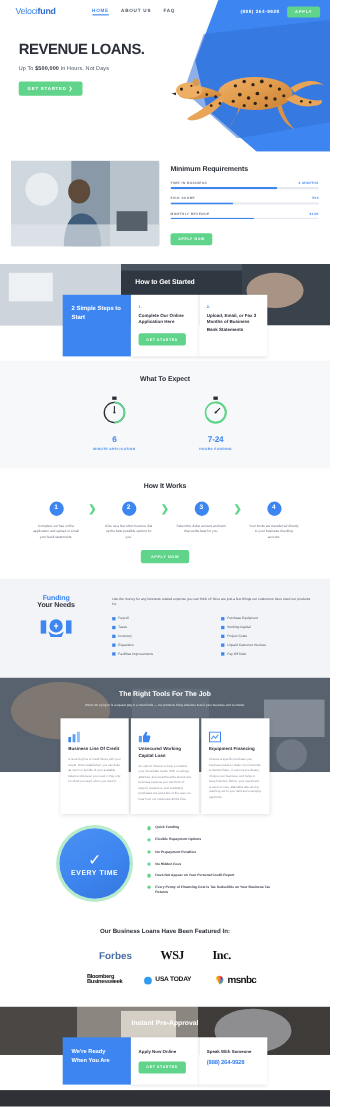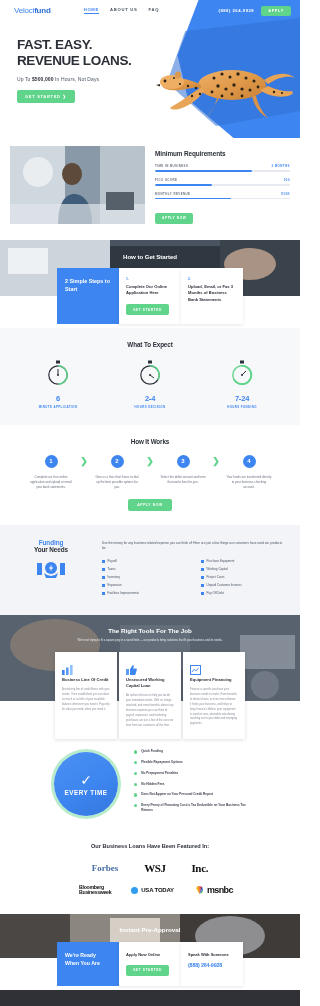--- a/index.html
+++ b/index.html
@@ -122,21 +122,21 @@
   .blist { width:112px; }
   .b-li { display:flex; align-items:flex-start; gap:4px; margin-bottom:6px; }
   .b-dot { width:3.2px; height:3.2px; border-radius:50%; background:#5fd48a; flex:none; margin-top:1px; }
   .b-li span { font-size:3.1px; color:#3a3f4b; line-height:1.55; font-weight:bold; }
 
   
   .feat { background:#fff; padding:6px 0 18px; text-align:center; }
   .feat .t { font-size:5.6px; font-weight:bold; color:#2b2f38; }
   .logos { display:flex; justify-content:center; align-items:center; gap:26px; margin-top:13px; }
   .logos2 { display:flex; justify-content:center; align-items:center; gap:20px; margin-top:11px;padding-left:12px; }
-  .l-forbes { font-family:Liberation Serif, serif; font-size:9px; font-weight:bold; color:#4a6fa5; }
+  .l-forbes { font-family:Liberation Sans, sans-serif; font-size:9px; font-weight:bold; color:#4a6fa5; }
   .l-wsj { font-family:"Liberation Serif", serif; font-size:11px; font-weight:bold; color:#111; letter-spacing:-.5px; }
   .l-inc { font-family:"Liberation Serif", serif; font-size:11px; font-weight:bold; color:#111; letter-spacing:-.3px; }
   .l-bloom { font-size:5.2px; font-weight:bold; color:#111; line-height:1.08; text-align:left; letter-spacing:-.3px; }
   .l-usa { display:flex; align-items:center; gap:3px; }
   .l-usa .bl { width:7px; height:7px; border-radius:50%; background:#2f9cf0; }
   .l-usa .tx { font-size:6px; font-weight:bold; color:#111; letter-spacing:-.2px; }
   .l-msnbc { display:flex; align-items:center; gap:2px; }
   .l-msnbc .tx { font-size:9px; font-weight:bold; color:#111; letter-spacing:-.6px; }
 
   
@@ -175,21 +175,20 @@
         <span>ABOUT US</span>
         <span>FAQ</span>
       </div>
       <div class="topright">
         <div class="phone-top">(888) 264-9928</div>
         <div class="btn-apply">APPLY</div>
       </div>
     </div>
 
     <div class="hero-txt">
-      <div class="h1">FAST. EASY.</div>
       <div class="h1">REVENUE LOANS.</div>
       <div class="sub">
         <span>Up To </span><b>$500,000</b><span> In Hours, Not Days</span>
       </div>
       <div class="btn-green">GET STARTED  ❯</div>
     </div>
 
     <svg class="cheetah" viewBox="0 0 140 80">
       <defs>
         <linearGradient id="fur" x1="0" y1="0" x2="1" y2="1">
@@ -335,31 +334,20 @@
           <path d="M12 5.8 A9.2 9.2 0 0 1 12 24.2" fill="none" stroke="#5fd48a" stroke-width="1.6"></path>
           <line x1="12" y1="15" x2="12" y2="9" stroke="#2b2f38" stroke-width="1"></line>
           <circle cx="12" cy="15" r="1" fill="#2b2f38"></circle>
         </svg>
         <div class="w-num">6</div>
         <div class="w-lab">MINUTE APPLICATION</div>
       </div>
       <div class="w-item">
         <svg width="24" height="26" viewBox="0 0 24 26">
           <rect x="10" y="0.5" width="4" height="3" fill="#2b2f38"></rect>
-          <circle cx="12" cy="15" r="9.2" fill="none" stroke="#2b2f38" stroke-width="1.2"></circle>
-          <path d="M12 5.8 A9.2 9.2 0 0 1 19.8 19.8" fill="none" stroke="#5fd48a" stroke-width="1.6"></path>
-          <line x1="12" y1="15" x2="16" y2="18" stroke="#2b2f38" stroke-width="1"></line>
-          <circle cx="12" cy="15" r="1" fill="#2b2f38"></circle>
-        </svg>
-        <div class="w-num">2-4</div>
-        <div class="w-lab">HOURS DECISION</div>
-      </div>
-      <div class="w-item">
-        <svg width="24" height="26" viewBox="0 0 24 26">
-          <rect x="10" y="0.5" width="4" height="3" fill="#2b2f38"></rect>
           <circle cx="12" cy="15" r="9.2" fill="none" stroke="#5fd48a" stroke-width="1.4"></circle>
           <path d="M12 5.8 A9.2 9.2 0 1 1 4.2 19.8" fill="none" stroke="#5fd48a" stroke-width="1.8"></path>
           <line x1="12" y1="15" x2="16" y2="11" stroke="#2b2f38" stroke-width="1"></line>
           <circle cx="12" cy="15" r="1" fill="#2b2f38"></circle>
         </svg>
         <div class="w-num">7-24</div>
         <div class="w-lab">HOURS FUNDING</div>
       </div>
     </div>
   </div>

